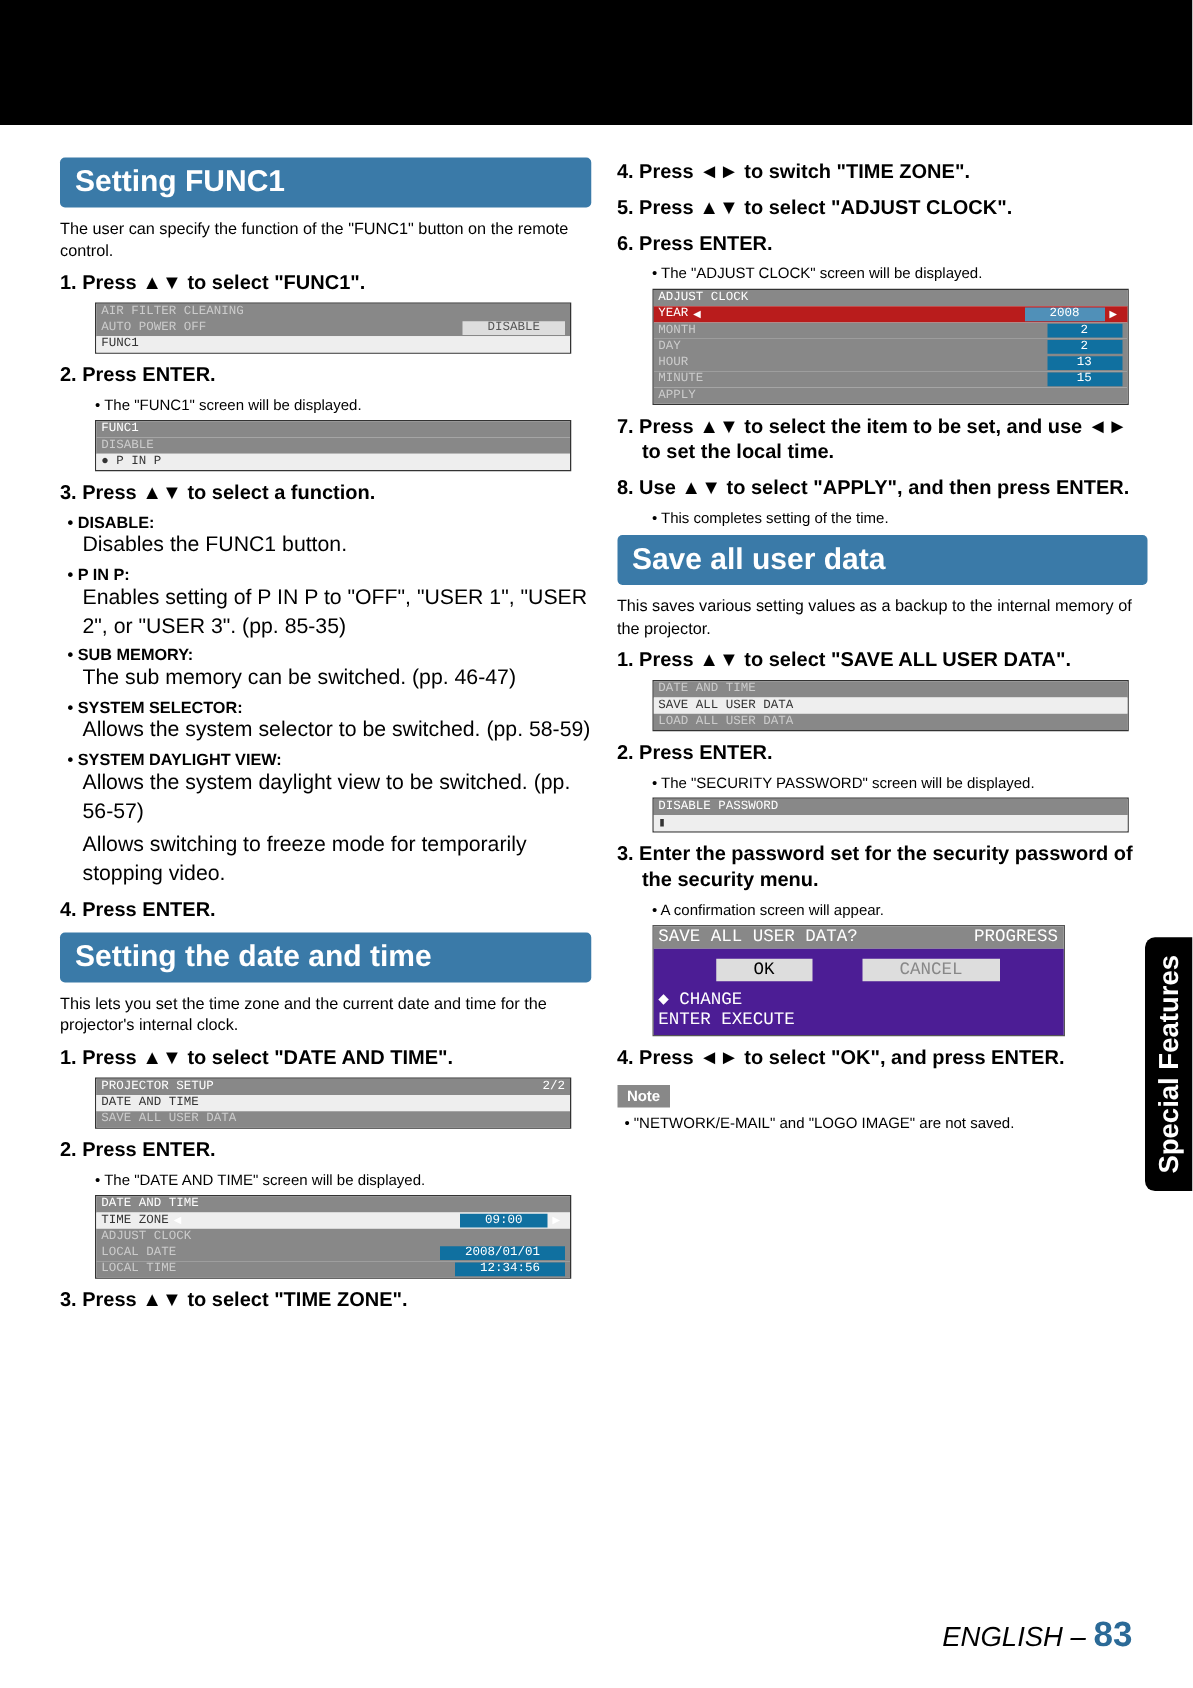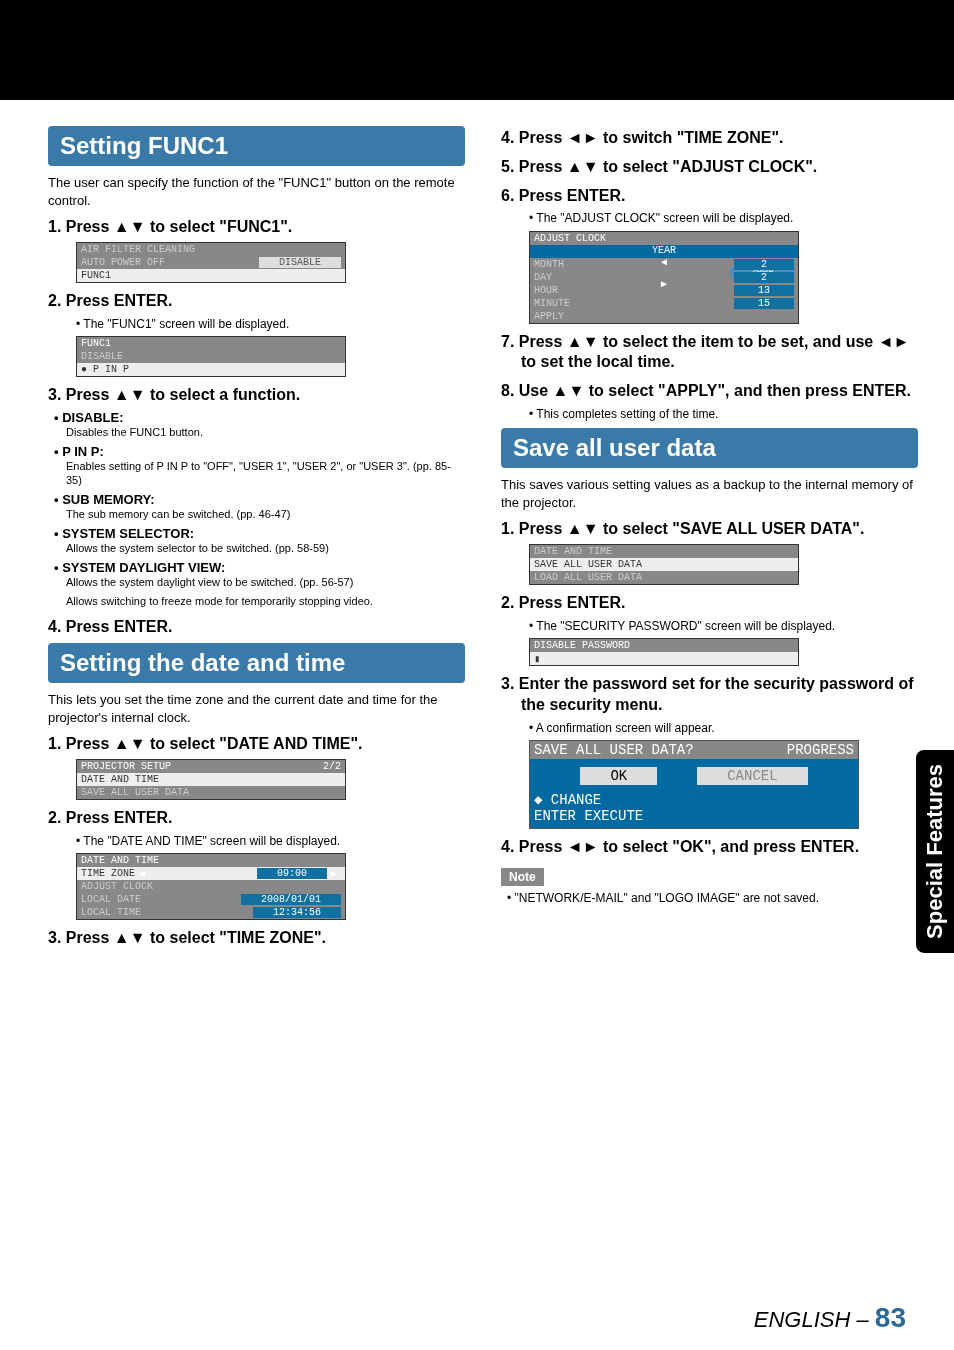--- a/index.html
+++ b/index.html
@@ -12,21 +12,21 @@
     color: #000;
   }
   .topbar {
     background: #000;
     height: 100px;
     width: 100%;
   }
   .cols {
     display: flex;
     padding: 20px 36px 0 48px;
-    gap: 36px;
+    gap: 21px;
   }
   .col { flex: 1; }
   h2.section {
     background: #3a7aa8;
     color: #fff;
     font-size: 24px;
     font-weight: bold;
     padding: 6px 12px;
     border-radius: 4px;
     margin-bottom: 8px;
@@ -49,40 +49,40 @@
     font-size: 12px;
     margin-left: 28px;
     line-height: 1.35;
   }
   .bullet {
     font-size: 13px;
     font-weight: bold;
     margin: 4px 0 0 6px;
   }
   .bullet-body {
-    font-size: 11px;
+    font-size: 17px;
     margin: 0 0 4px 18px;
     line-height: 1.35;
   }
   .menu {
     margin: 4px 0 6px 28px;
     border: 1px solid #333;
     font-family: "Courier New", monospace;
     font-size: 10px;
-    width: 270px;
+    width: 381px;
   }
   .menu .row {
     display: flex;
     align-items: center;
     height: 13px;
     padding: 0 4px;
   }
   .menu .header { background: #888; color: #fff; }
   .menu .dim { background: #888; color: #ccc; }
-  .menu .sel { background: #0369a1; color: #fff; flex-direction: column; }
+  .menu .sel { background: #b91c1c; color: #fff; }
   .menu .lite { background: #eee; color: #333; }
   .menu .val {
     margin-left: auto;
     background: #1070a0;
     color: #fff;
     padding: 0 20px;
     text-align: center;
     min-width: 60px;
     font-size: 10px;
   }
@@ -110,21 +110,21 @@
     color: #fff;
     font-size: 22px;
     font-weight: bold;
     writing-mode: vertical-rl;
     transform: rotate(180deg);
     padding: 14px 6px;
     border-radius: 0 8px 8px 0;
   }
   .footer {
     position: absolute;
-    bottom: 16px;
+    bottom: 26px;
     right: 48px;
     font-size: 22px;
     font-style: italic;
   }
   .footer .num {
     font-weight: bold;
     font-style: normal;
     font-size: 28px;
     color: #2b6a97;
   }
@@ -132,21 +132,21 @@
     margin: 4px 0 8px 28px;
     width: 330px;
     font-family: "Courier New", monospace;
     font-size: 14px;
     border: 1px solid #555;
   }
   .save-dialog .hdr {
     background:#888;color:#fff;display:flex;padding:1px 4px;
   }
   .save-dialog .body {
-    background:#0369a1;color:#fff;padding:4px;
+    background:#4c1d95;color:#fff;padding:4px;
   }
   .save-dialog .btns {
     display:flex;justify-content:center;gap:40px;margin:4px 0 6px;
   }
   .save-dialog .btn {
     background:#ddd;color:#000;padding:1px 30px;
   }
   .save-dialog .btn.cx { color:#888; }
   .tri { font-family: Arial; }
 </style>

